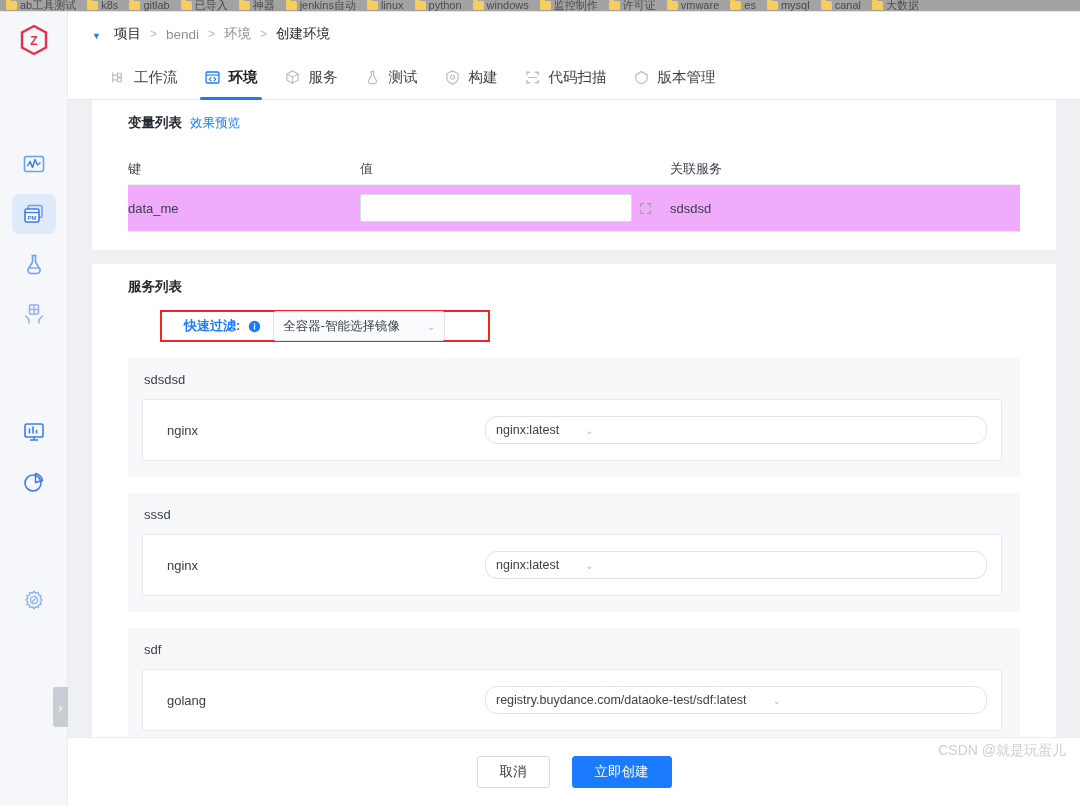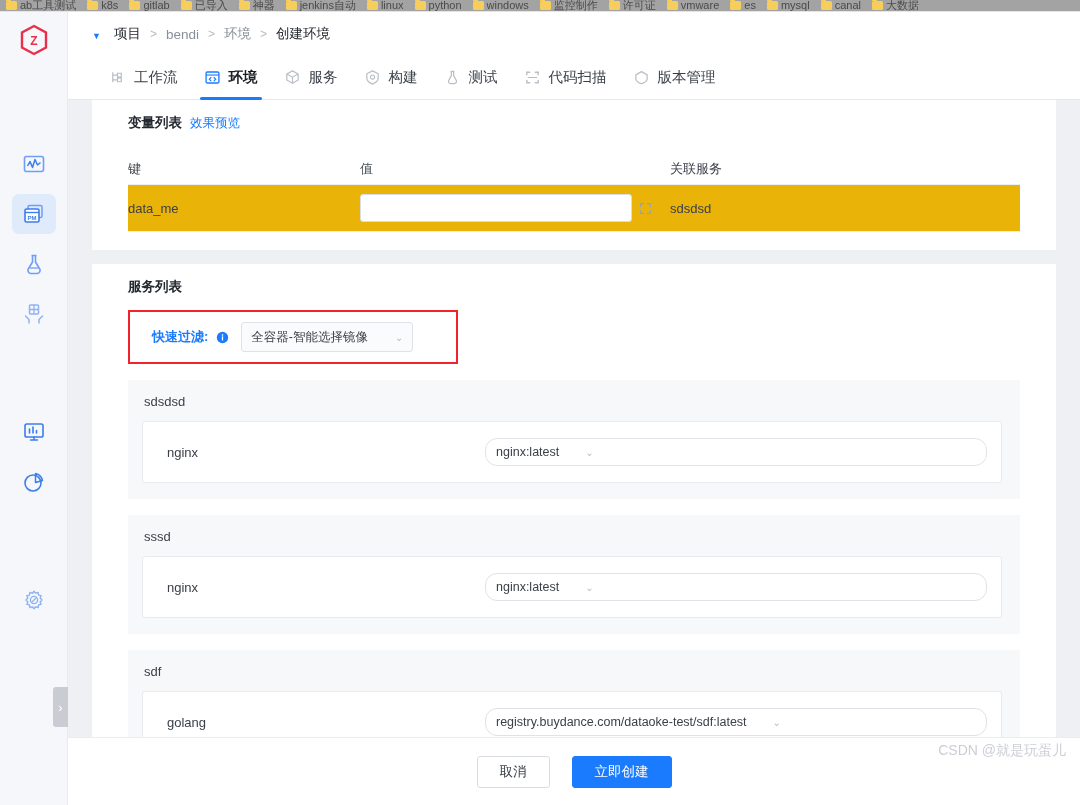--- a/index.html
+++ b/index.html
@@ -86,37 +86,37 @@
   .card.first { padding-top: 14px; }
   .card-gap { height: 14px; }
 
   .section-head { display: flex; align-items: baseline; gap: 8px; font-size: 13.5px; color: #23272e; font-weight: bold; }
   .section-link { font-size: 12.5px; color: #1a7bff; font-weight: normal; cursor: pointer; }
 
   
   .vtable { margin-top: 22px; }
   .vrow { display: flex; align-items: center; }
   .vhead { height: 30px; font-size: 13px; color: #4a5059; }
-  .vbody { height: 48px; background: #eab308; border-top: 1px solid #eceef1; border-bottom: 1px solid #eceef1; }
+  .vbody { height: 48px; background: #f0abfc; border-top: 1px solid #eceef1; border-bottom: 1px solid #eceef1; }
   .vc-key { width: 232px; padding-left: 0; font-size: 13px; color: #3b4049; }
   .vc-val { width: 310px; font-size: 13px; color: #4a5059; display: flex; align-items: center; gap: 7px; }
   .vc-svc { flex: 1; font-size: 13px; color: #3b4049; }
   .vinput {
     width: 272px; height: 28px; background: #ffffff;
     border: 1px solid #d9dde3; border-radius: 3px; outline: none;
     font-size: 13px; color: #3b4049; padding: 0 8px;
     font-family: "Liberation Sans", sans-serif;
   }
   .expand-ic { width: 13px; height: 13px; color: #9aa1ab; flex: none; cursor: pointer; }
 
   
   .filter-hl {
-    margin-top: 14px; width: 330px; height: 54px;
+    margin-top: 14px; width: 330px; height: 32px;
     border: 2px solid #f4232b; display: flex; align-items: center;
-    padding-left: 22px; gap: 8px;
+    padding-left: 22px; gap: 8px; margin-left: 32px;
   }
   .filter-label { font-size: 13px; color: #1a7bff; font-weight: bold; }
   .info-ic { width: 13px; height: 13px; color: #1a7bff; flex: none; cursor: pointer; }
   .select {
     width: 172px; height: 30px; background: #fafbfc;
     border: 1px solid #dfe2e7; border-radius: 3px;
     display: flex; align-items: center; justify-content: space-between;
     padding: 0 9px; font-size: 12.5px; color: #3b4049; cursor: pointer; margin-left: 4px;
   }
   .chev { color: #b6bbc3; font-size: 10px; }
@@ -330,30 +330,30 @@
       </div>
       <div class="tab">
         <svg viewBox="0 0 18 18" class="ic" fill="none">
           <path d="M9 2 L15 5.3 V11.7 L9 15 L3 11.7 V5.3 Z" stroke="currentColor" stroke-width="1.3" fill="none" stroke-linejoin="round"></path>
           <path d="M3 5.3 L9 8.6 L15 5.3 M9 8.6 V15" stroke="currentColor" stroke-width="1.2" fill="none"></path>
         </svg>
         <span>服务</span>
       </div>
       <div class="tab">
         <svg viewBox="0 0 18 18" class="ic" fill="none">
+          <path d="M7 2.5 H11 M7.8 2.5 V7 L4.8 12.5 A2.4 2.4 0 0 0 7 15.5 H11 A2.4 2.4 0 0 0 13.2 12.5 L10.2 7 V2.5" stroke="currentColor" stroke-width="1.3" fill="none" stroke-linejoin="round"></path>
+        </svg>
+        <span>测试</span>
+      </div>
+      <div class="tab">
+        <svg viewBox="0 0 18 18" class="ic" fill="none">
           <path d="M9 2 L15 5 V10 C15 13 9 16 9 16 C9 16 3 13 3 10 V5 Z" stroke="currentColor" stroke-width="1.3" fill="none" stroke-linejoin="round"></path>
           <circle cx="9" cy="8.5" r="2.2" stroke="currentColor" stroke-width="1.2" fill="none"></circle>
         </svg>
         <span>构建</span>
-      </div>
-      <div class="tab">
-        <svg viewBox="0 0 18 18" class="ic" fill="none">
-          <path d="M7 2.5 H11 M7.8 2.5 V7 L4.8 12.5 A2.4 2.4 0 0 0 7 15.5 H11 A2.4 2.4 0 0 0 13.2 12.5 L10.2 7 V2.5" stroke="currentColor" stroke-width="1.3" fill="none" stroke-linejoin="round"></path>
-        </svg>
-        <span>测试</span>
       </div>
       <div class="tab">
         <svg viewBox="0 0 18 18" class="ic" fill="none">
           <path d="M3 6 V3.5 H6 M12 3.5 H15 V6 M15 12 V14.5 H12 M6 14.5 H3 V12" stroke="currentColor" stroke-width="1.5" fill="none" stroke-linecap="round"></path>
           <path d="M4.5 9 H13.5" stroke="currentColor" stroke-width="1.3" stroke-linecap="round"></path>
         </svg>
         <span>代码扫描</span>
       </div>
       <div class="tab">
         <svg viewBox="0 0 18 18" class="ic" fill="none">

